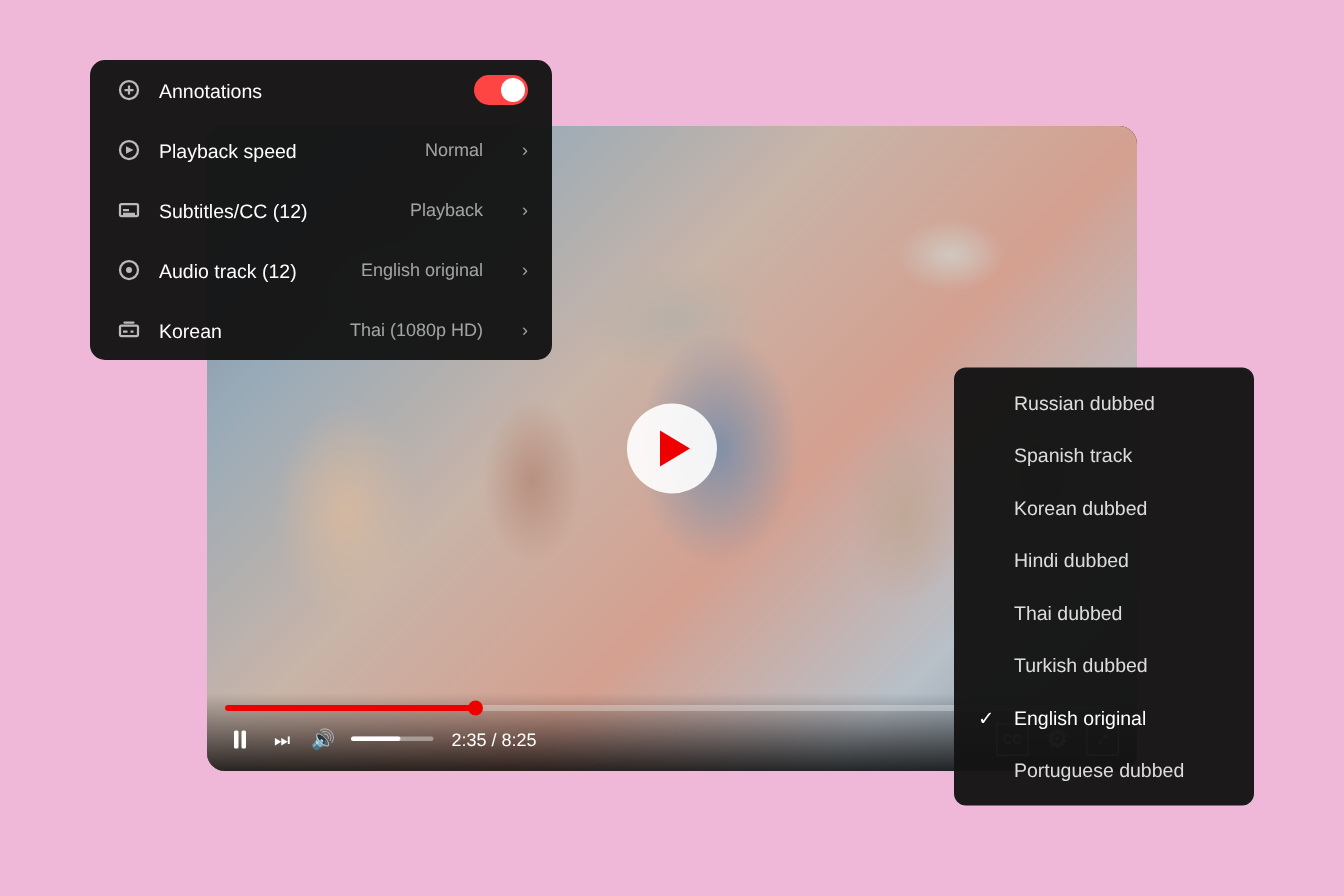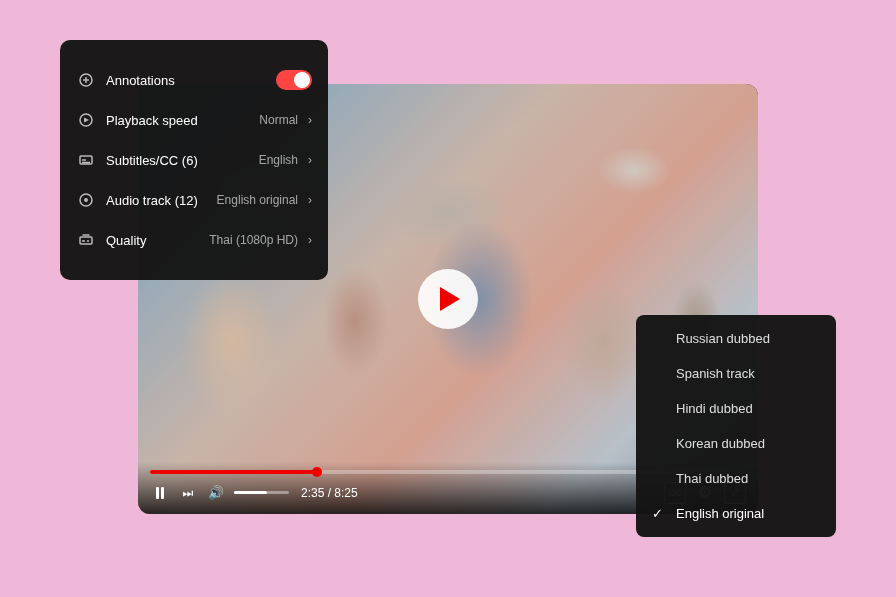--- a/index.html
+++ b/index.html
@@ -195,24 +195,24 @@
     .fullscreen-btn {
       border: 1.5px solid white;
       font-size: 8px;
     }
 
     
     .settings-panel {
       position: absolute;
       top: 40px;
       left: 60px;
-      width: 268px;
+      width: 308px;
       background: rgba(20,20,20,0.97);
       border-radius: 10px;
-      padding: 20px 0;
+      padding: 0 0;
       z-index: 20;
       color: white;
     }
 
     .settings-row {
       display: flex;
       align-items: center;
       padding: 10px 16px;
       gap: 10px;
       font-size: 13px;
@@ -232,21 +232,21 @@
 
     .settings-label {
       flex: 1;
       color: white;
       font-size: 13px;
     }
 
     .settings-value {
       color: rgba(255,255,255,0.6);
       font-size: 12px;
-      margin-right: 0;
+      margin-right: 16px;
     }
 
     .settings-chevron {
       color: rgba(255,255,255,0.6);
       font-size: 12px;
     }
 
     
     .toggle-container {
       width: 36px;
@@ -375,22 +375,22 @@
     <span class="settings-chevron">›</span>
   </div>
 
   <div class="settings-row">
     <div class="settings-icon">
       <svg width="16" height="16" viewBox="0 0 16 16" fill="none">
         <rect x="2" y="4" width="12" height="8" rx="1" stroke="rgba(255,255,255,0.7)" stroke-width="1.5"></rect>
         <path d="M4 8h4M4 10.5h8" stroke="rgba(255,255,255,0.7)" stroke-width="1.5"></path>
       </svg>
     </div>
-    <span class="settings-label">Subtitles/CC (6)</span>
-    <span class="settings-value">English</span>
+    <span class="settings-label">Subtitles/CC (12)</span>
+    <span class="settings-value">Playback</span>
     <span class="settings-chevron">›</span>
   </div>
 
   <div class="settings-row">
     <div class="settings-icon">
       <svg width="16" height="16" viewBox="0 0 16 16" fill="none">
         <circle cx="8" cy="8" r="6" stroke="rgba(255,255,255,0.7)" stroke-width="1.5"></circle>
         <circle cx="8" cy="8" r="2" fill="rgba(255,255,255,0.7)"></circle>
       </svg>
     </div>
@@ -400,44 +400,52 @@
   </div>
 
   <div class="settings-row">
     <div class="settings-icon">
       <svg width="16" height="16" viewBox="0 0 16 16" fill="none">
         <rect x="2" y="5" width="12" height="7" rx="1" stroke="rgba(255,255,255,0.7)" stroke-width="1.5"></rect>
         <path d="M5 3h6" stroke="rgba(255,255,255,0.7)" stroke-width="1.5" stroke-linecap="round"></path>
         <path d="M4 9h3M9 9h2" stroke="rgba(255,255,255,0.7)" stroke-width="1.5"></path>
       </svg>
     </div>
-    <span class="settings-label">Quality</span>
+    <span class="settings-label">Korean</span>
     <span class="settings-value">Thai (1080p HD)</span>
     <span class="settings-chevron">›</span>
   </div>
 </div>
 
 <div class="audio-dropdown">
   <div class="audio-item">
     <span class="no-check"></span>
     <span>Russian dubbed</span>
   </div>
   <div class="audio-item">
     <span class="no-check"></span>
     <span>Spanish track</span>
   </div>
   <div class="audio-item">
     <span class="no-check"></span>
+    <span>Korean dubbed</span>
+  </div>
+  <div class="audio-item">
+    <span class="no-check"></span>
     <span>Hindi dubbed</span>
   </div>
   <div class="audio-item">
     <span class="no-check"></span>
-    <span>Korean dubbed</span>
-  </div>
-  <div class="audio-item">
-    <span class="no-check"></span>
     <span>Thai dubbed</span>
+  </div>
+  <div class="audio-item">
+    <span class="no-check"></span>
+    <span>Turkish dubbed</span>
   </div>
   <div class="audio-item selected">
     <span class="check-icon">✓</span>
     <span>English original</span>
   </div>
+  <div class="audio-item">
+    <span class="no-check"></span>
+    <span>Portuguese dubbed</span>
+  </div>
 </div>
 
 </body></html>

